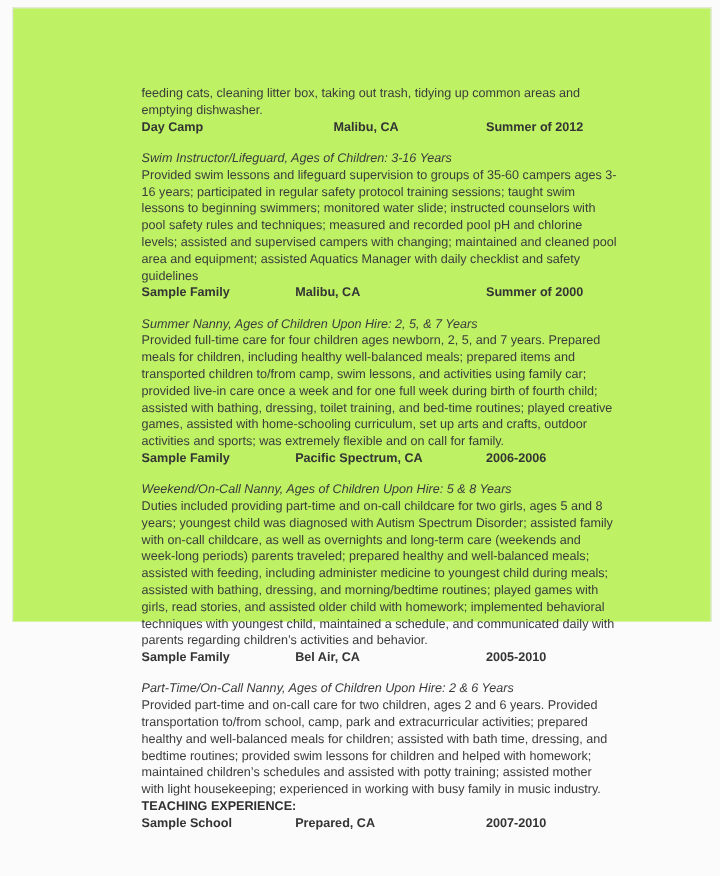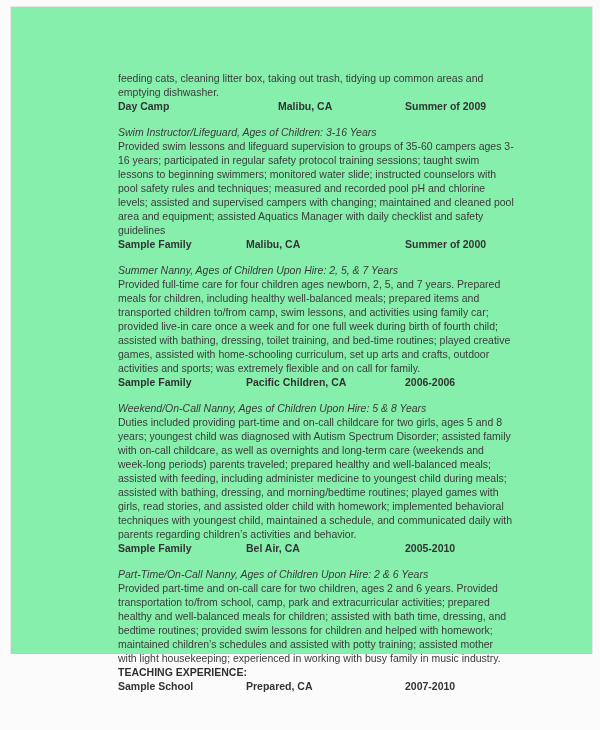--- a/index.html
+++ b/index.html
@@ -12,26 +12,26 @@
     background: #fbfbfb;
     font-family: "Liberation Sans", sans-serif;
     overflow: hidden;
     position: relative;
   }
   .page-frame {
     position: absolute;
     left: 10px;
     top: 6px;
     width: 583px;
-    height: 648px;
+    height: 512px;
     box-sizing: border-box;
     border-left: 1px solid #e7e7e7;
     border-top: 1px solid #e7e7e7;
     border-right: 1px solid #e7e7e7;
-    background: #86efac;
+    background: #bef264;
   }
   .content {
     position: absolute;
     left: 107px;
     top: 64px;
     width: 396px;
     color: #3b3b3b;
     font-size: 10.5px;
     line-height: 14px;
   }
@@ -63,36 +63,36 @@
 <body>
 
 <div class="page-frame">
   <div class="content">
 
     <p class="para">feeding cats, cleaning litter box, taking out trash, tidying up common areas and emptying dishwasher.</p>
 
     <div class="entry-row first-row">
       <span class="c1">Day Camp</span>
       <span class="c2">Malibu, CA</span>
-      <span class="c3">Summer of 2009</span>
+      <span class="c3">Summer of 2012</span>
     </div>
     <p class="role-line">Swim Instructor/Lifeguard, Ages of Children: 3-16 Years</p>
     <p class="desc">Provided swim lessons and lifeguard supervision to groups of 35-60 campers ages 3-16 years; participated in regular safety protocol training sessions; taught swim lessons to beginning swimmers; monitored water slide; instructed counselors with pool safety rules and techniques; measured and recorded pool pH and chlorine levels; assisted and supervised campers with changing; maintained and cleaned pool area and equipment; assisted Aquatics Manager with daily checklist and safety guidelines</p>
 
     <div class="entry-row">
       <span class="c1">Sample Family</span>
       <span class="c2">Malibu, CA</span>
       <span class="c3">Summer of 2000</span>
     </div>
     <p class="role-line">Summer Nanny, Ages of Children Upon Hire: 2, 5, &amp; 7 Years</p>
     <p class="desc">Provided full-time care for four children ages newborn, 2, 5, and 7 years. Prepared meals for children, including healthy well-balanced meals; prepared items and transported children to/from camp, swim lessons, and activities using family car; provided live-in care once a week and for one full week during birth of fourth child; assisted with bathing, dressing, toilet training, and bed-time routines; played creative games, assisted with home-schooling curriculum, set up arts and crafts, outdoor activities and sports; was extremely flexible and on call for family.</p>
 
     <div class="entry-row">
       <span class="c1">Sample Family</span>
-      <span class="c2">Pacific Children, CA</span>
+      <span class="c2">Pacific Spectrum, CA</span>
       <span class="c3">2006-2006</span>
     </div>
     <p class="role-line">Weekend/On-Call Nanny, Ages of Children Upon Hire: 5 &amp; 8 Years</p>
     <p class="desc">Duties included providing part-time and on-call childcare for two girls, ages 5 and 8 years; youngest child was diagnosed with Autism Spectrum Disorder; assisted family with on-call childcare, as well as overnights and long-term care (weekends and week-long periods) parents traveled; prepared healthy and well-balanced meals; assisted with feeding, including administer medicine to youngest child during meals; assisted with bathing, dressing, and morning/bedtime routines; played games with girls, read stories, and assisted older child with homework; implemented behavioral techniques with youngest child, maintained a schedule, and communicated daily with parents regarding children’s activities and behavior.</p>
 
     <div class="entry-row">
       <span class="c1">Sample Family</span>
       <span class="c2">Bel Air, CA</span>
       <span class="c3">2005-2010</span>
     </div>

